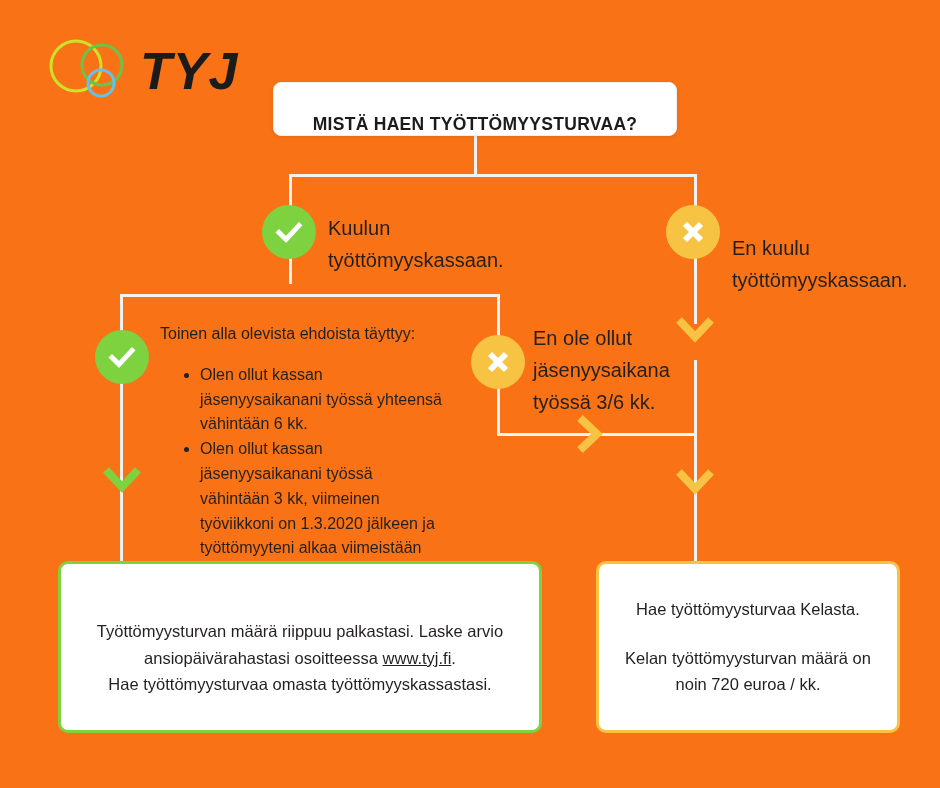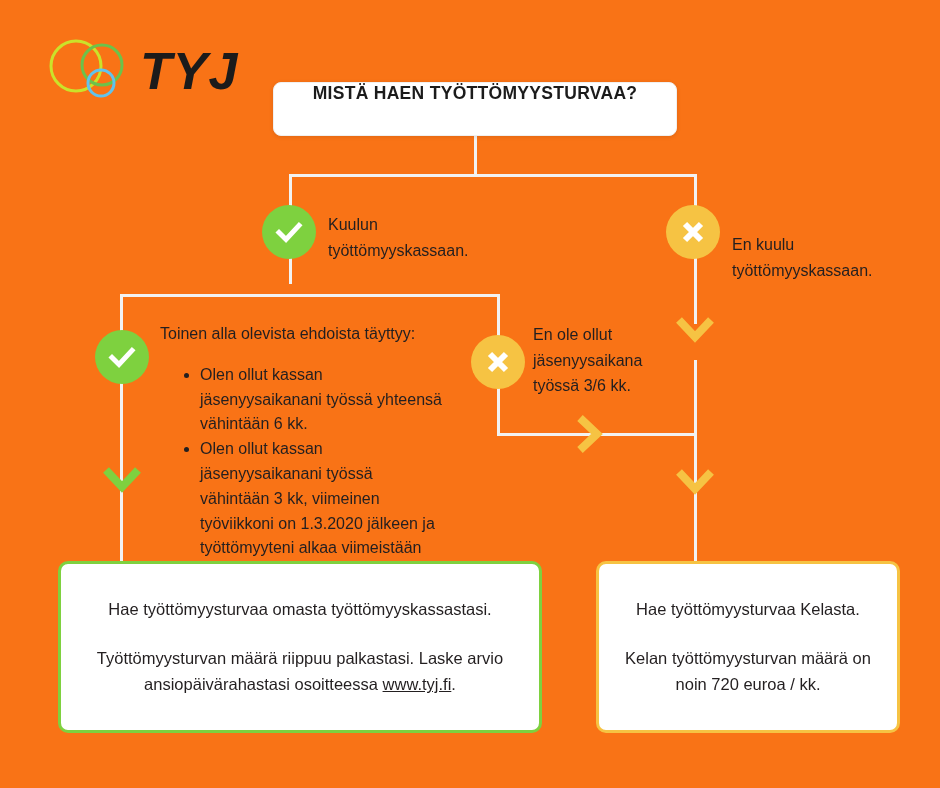--- a/index.html
+++ b/index.html
@@ -63,21 +63,21 @@
     position: absolute;
     left: 273px;
     top: 82px;
     width: 404px;
     height: 54px;
     background: #ffffff;
     border: 1px solid #f0f0f0;
     border-radius: 8px;
     box-shadow: 0 1px 4px rgba(0,0,0,0.10);
     display: flex;
-    align-items: flex-start;
+    align-items: flex-end;
     justify-content: center;
     box-sizing: border-box;
   }
   #title-text {
     font-size: 17.5px;
     font-weight: 700;
     letter-spacing: 0.3px;
     color: #1b1b1b;
     text-align: center;
   }
@@ -91,21 +91,21 @@
     display: flex;
     align-items: center;
     justify-content: center;
   }
   .status-icon.ok  { background: #7ED13F; }
   .status-icon.bad { background: #F6C343; }
 
   
   .branch-text {
     position: absolute;
-    font-size: 16px;
+    font-size: 20px;
     line-height: 1.6;
     color: #231f20;
   }
 
   
   #cond-block {
     position: absolute;
     left: 160px;
     top: 322px;
     width: 300px;
@@ -258,22 +258,22 @@
     </svg>
   </div>
 
   <div class="chev" style="left:673px; top:462px;">
     <svg width="44" height="40" viewBox="0 0 44 40">
       <path d="M6 10 L22 27 L38 10" fill="none" stroke="#F6C343" stroke-width="8" stroke-linecap="butt" stroke-linejoin="miter"></path>
     </svg>
   </div>
 
   <div class="outcome-box" id="outcome-left">
+    <p class="outcome-p second"><span>Työttömyysturvan määrä riippuu palkastasi. Laske arvio ansiopäivärahastasi osoitteessa </span><span class="link-underline">www.tyj.fi</span><span>.</span></p>
     <p class="outcome-p">Hae työttömyysturvaa  omasta työttömyyskassastasi.</p>
-    <p class="outcome-p second"><span>Työttömyysturvan määrä riippuu palkastasi. Laske arvio ansiopäivärahastasi osoitteessa </span><span class="link-underline">www.tyj.fi</span><span>.</span></p>
   </div>
 
   <div class="outcome-box" id="outcome-right">
     <p class="outcome-p">Hae työttömyysturvaa Kelasta.</p>
     <p class="outcome-p second">Kelan työttömyysturvan määrä on noin 720 euroa / kk.</p>
   </div>
 
 </div>
 
 </body></html>

